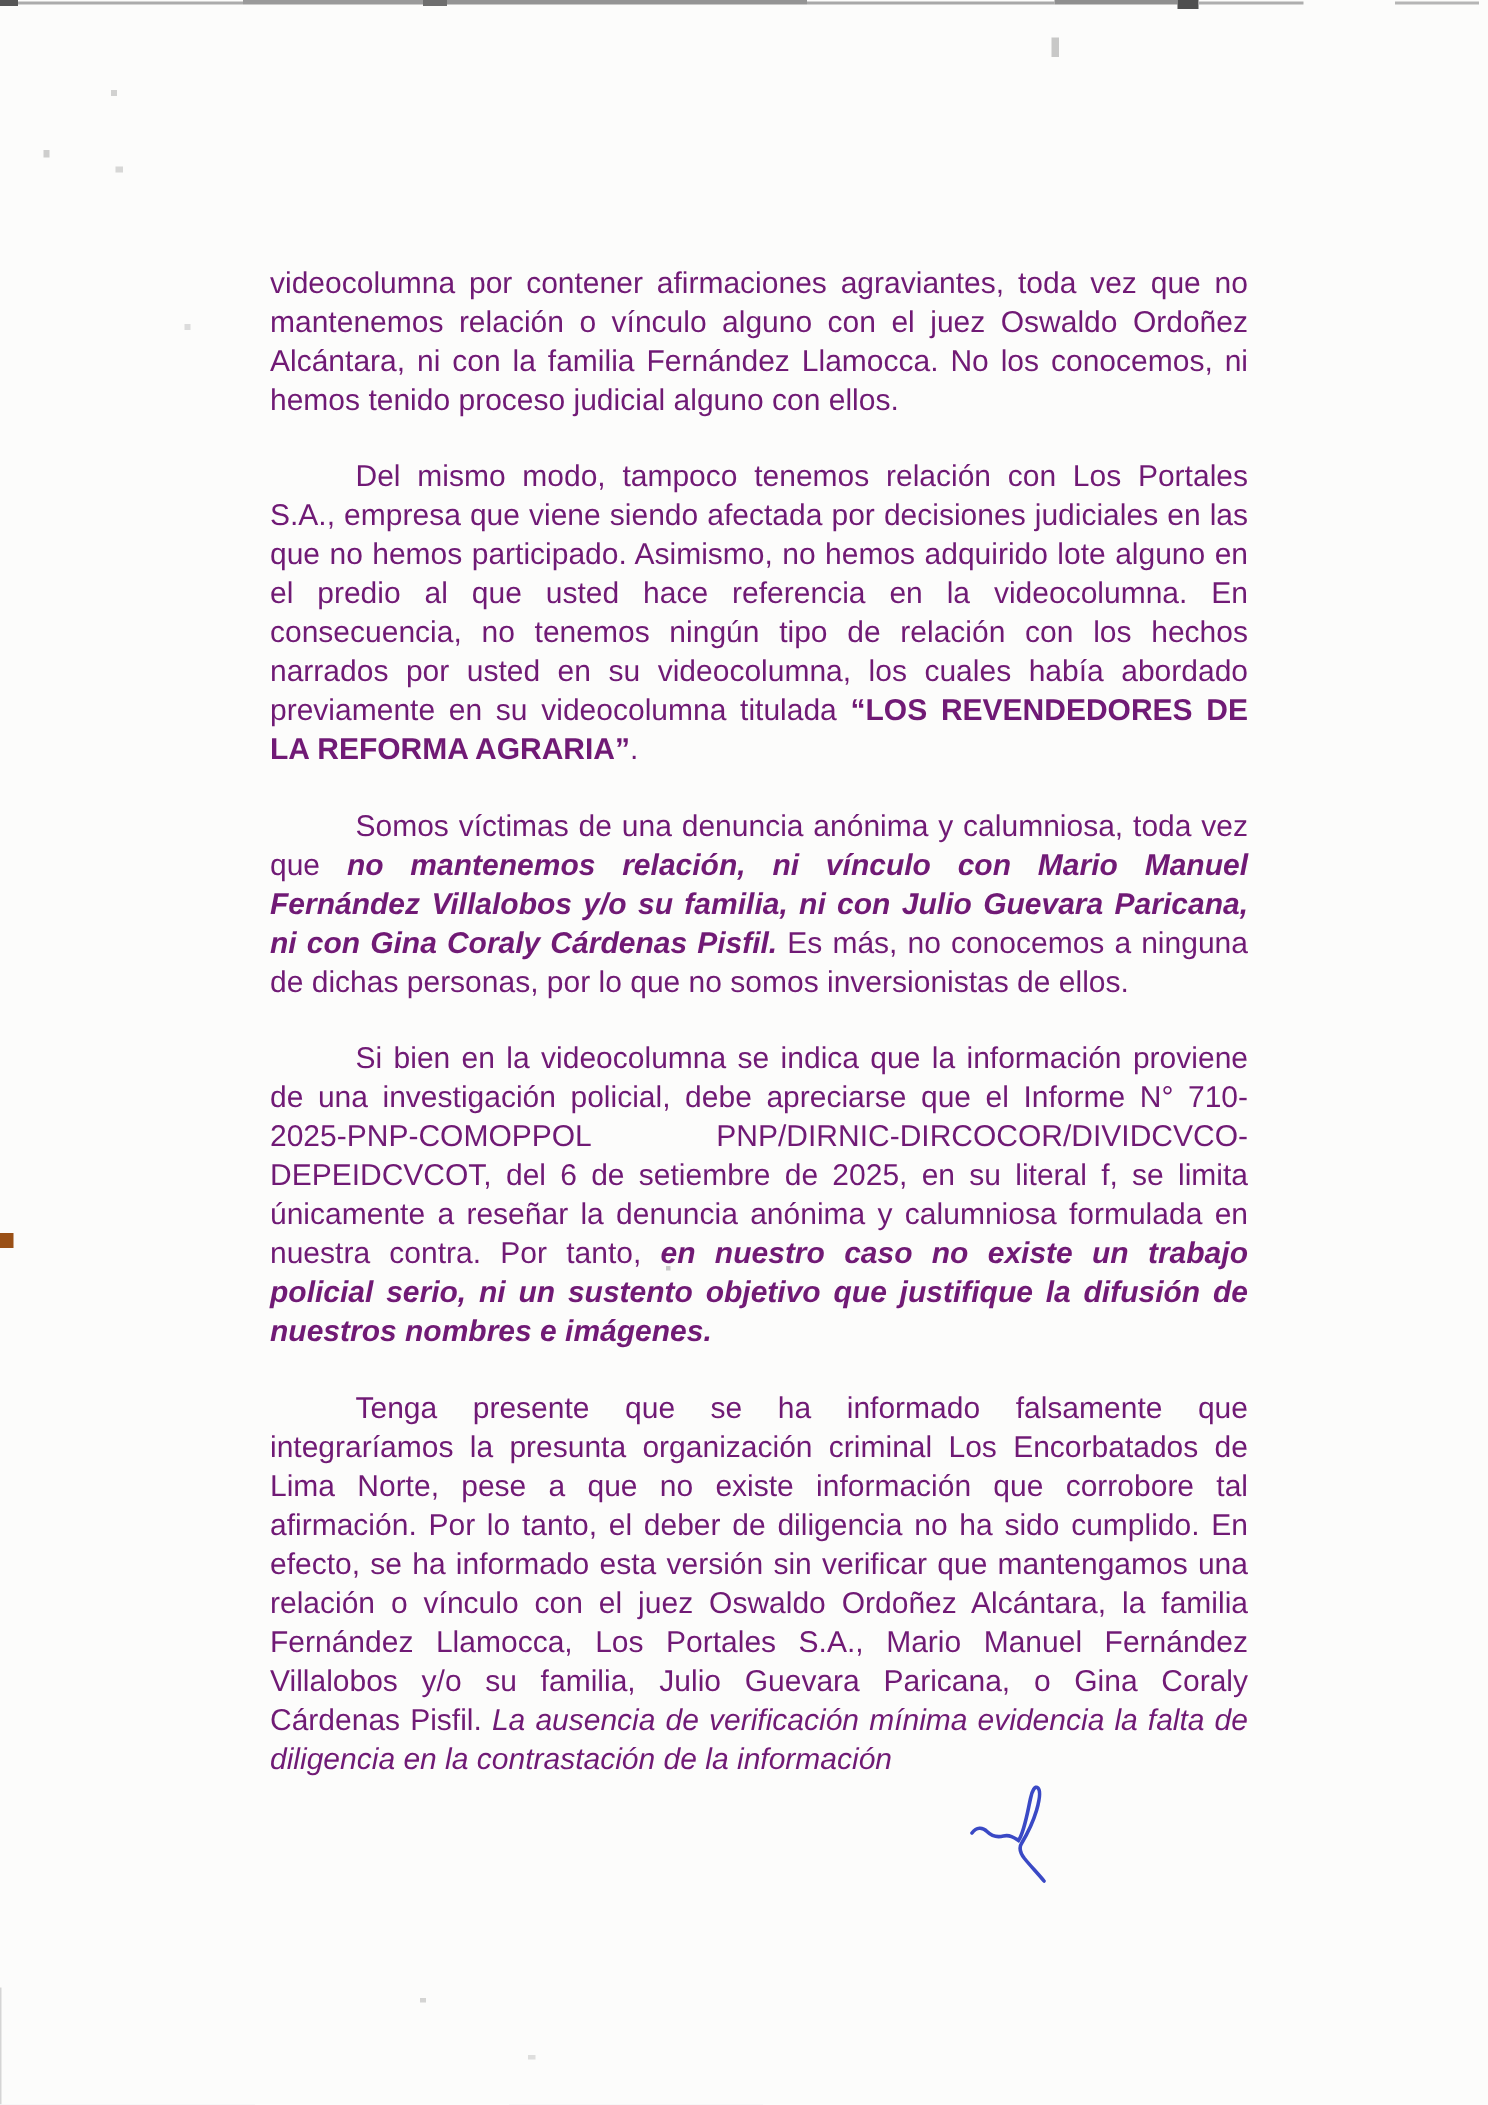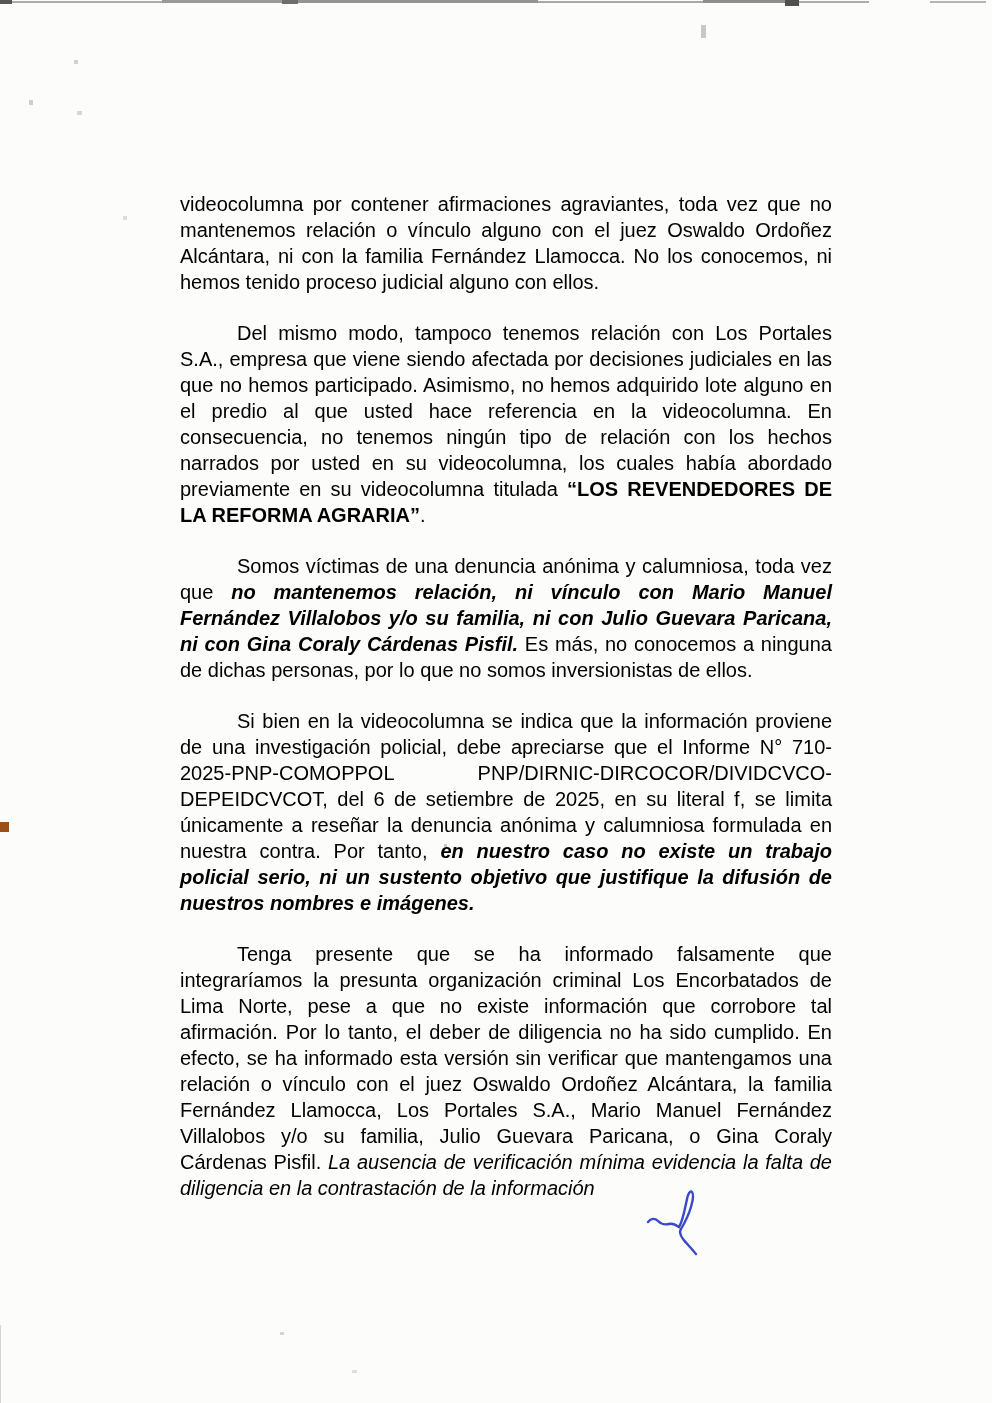--- a/index.html
+++ b/index.html
@@ -54,21 +54,21 @@
     background:#d5d5d5;
   }
 </style>
 </head>
 <body>
 
 <div class="page" style="background: rgb(252, 252, 251);">
 
   <div class="edge-line"></div>
 
-  <main class="letter-body" style="color: #000000; margin-top: 15px;">
+  <main class="letter-body" style="color: #701a75;">
       <p class="para"><span class="run-normal">videocolumna por contener afirmaciones agraviantes, toda vez que no mantenemos relación o vínculo alguno con el juez Oswaldo Ordoñez Alcántara, ni con la familia Fernández Llamocca. No los conocemos, ni hemos tenido proceso judicial alguno con ellos.</span></p>
       <p class="para indent"><span class="run-normal">Del mismo modo, tampoco tenemos relación con Los Portales S.A., empresa que viene siendo afectada por decisiones judiciales en las que no hemos participado. Asimismo, no hemos adquirido lote alguno en el predio al que usted hace referencia en la videocolumna. En consecuencia, no tenemos ningún tipo de relación con los hechos narrados por usted en su videocolumna, los cuales había abordado previamente en su videocolumna titulada </span><span class="run-bold">“LOS REVENDEDORES DE LA REFORMA AGRARIA”</span><span class="run-normal">.</span></p>
       <p class="para indent"><span class="run-normal">Somos víctimas de una denuncia anónima y calumniosa, toda vez que </span><span class="run-bold-italic">no mantenemos relación, ni vínculo con Mario Manuel Fernández Villalobos y/o su familia, ni con Julio Guevara Paricana, ni con Gina Coraly Cárdenas Pisfil.</span><span class="run-normal"> Es más, no conocemos a ninguna de dichas personas, por lo que no somos inversionistas de ellos.</span></p>
       <p class="para indent"><span class="run-normal">Si bien en la videocolumna se indica que la información proviene de una investigación policial, debe apreciarse que el Informe N° 710-2025-PNP-COMOPPOL PNP/DIRNIC-DIRCOCOR/DIVIDCVCO-DEPEIDCVCOT, del 6 de setiembre de 2025, en su literal f, se limita únicamente a reseñar la denuncia anónima y calumniosa formulada en nuestra contra. Por tanto, </span><span class="run-bold-italic">en nuestro caso no existe un trabajo policial serio, ni un sustento objetivo que justifique la difusión de nuestros nombres e imágenes.</span></p>
       <p class="para indent"><span class="run-normal">Tenga presente que se ha informado falsamente que integraríamos la presunta organización criminal Los Encorbatados de Lima Norte, pese a que no existe información que corrobore tal afirmación. Por lo tanto, el deber de diligencia no ha sido cumplido. En efecto, se ha informado esta versión sin verificar que mantengamos una relación o vínculo con el juez Oswaldo Ordoñez Alcántara, la familia Fernández Llamocca, Los Portales S.A., Mario Manuel Fernández Villalobos y/o su familia, Julio Guevara Paricana, o Gina Coraly Cárdenas Pisfil. </span><span class="run-italic">La ausencia de verificación mínima evidencia la falta de diligencia en la contrastación de la información</span></p>
     </main>
 
   <svg class="signature" viewBox="0 0 80 80">
     <path d="M 8 42 C 11 38, 15 38, 18 41 C 21 44, 25 45, 29 44 C 33 43, 36 45, 39 47 C 43 41, 45 28, 47 19 C 48 14, 50 10, 52 12 C 54 14, 53 20, 51 27 C 48 37, 44 44, 41 49 C 39 52, 40 55, 43 59 C 47 64, 52 69, 56 74" fill="none" stroke="#3a49c5" stroke-width="2.4" stroke-linecap="round"></path>
   </svg>

